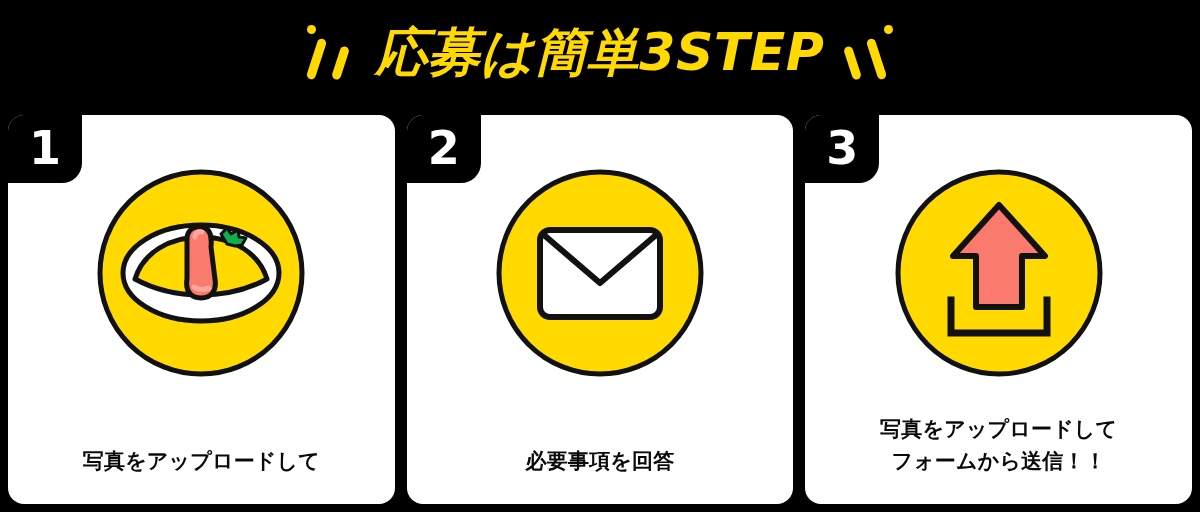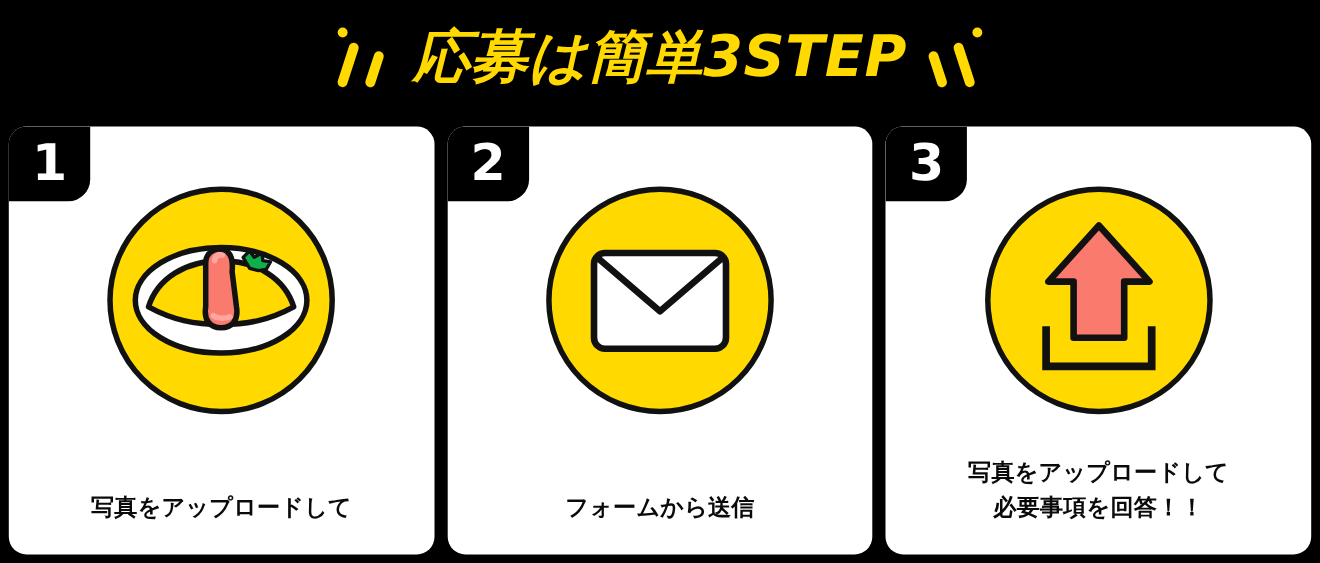--- a/index.html
+++ b/index.html
@@ -190,35 +190,35 @@
 
       <div class="icon-wrap">
         <svg width="212" height="212" viewBox="0 0 212 212">
           <circle cx="106" cy="106" r="101" fill="#FFD900" stroke="#111111" stroke-width="5"></circle>
           <rect x="46" y="63" width="120" height="87" rx="10" ry="10" fill="#FFFFFF" stroke="#111111" stroke-width="6"></rect>
           <path d="M50 68 L106 116 L162 68" fill="none" stroke="#111111" stroke-width="6" stroke-linecap="round" stroke-linejoin="round"></path>
         </svg>
       </div>
 
       <div class="caption">
-        <span class="ln">フォームから送信</span>
+        <span class="ln">必要事項を回答</span>
       </div>
     </div>
 
     <div class="card">
       <div class="badge">3</div>
 
       <div class="icon-wrap">
         <svg width="212" height="212" viewBox="0 0 212 212">
           <circle cx="106" cy="106" r="101" fill="#FFD900" stroke="#111111" stroke-width="5"></circle>
           <path d="M106 38 L152 89 L129 89 L129 140 L83 140 L83 89 L60 89 Z" fill="#FB7A6E" stroke="#111111" stroke-width="6" stroke-linejoin="round"></path>
           <path d="M58 133 L58 166 L154 166 L154 133" fill="none" stroke="#111111" stroke-width="7" stroke-linecap="square"></path>
         </svg>
       </div>
 
       <div class="caption">
         <span class="ln">写真をアップロードして</span>
-        <span class="ln">必要事項を回答！！</span>
+        <span class="ln">フォームから送信！！</span>
       </div>
     </div>
 
   </div>
 </div>
 
 </body></html>

